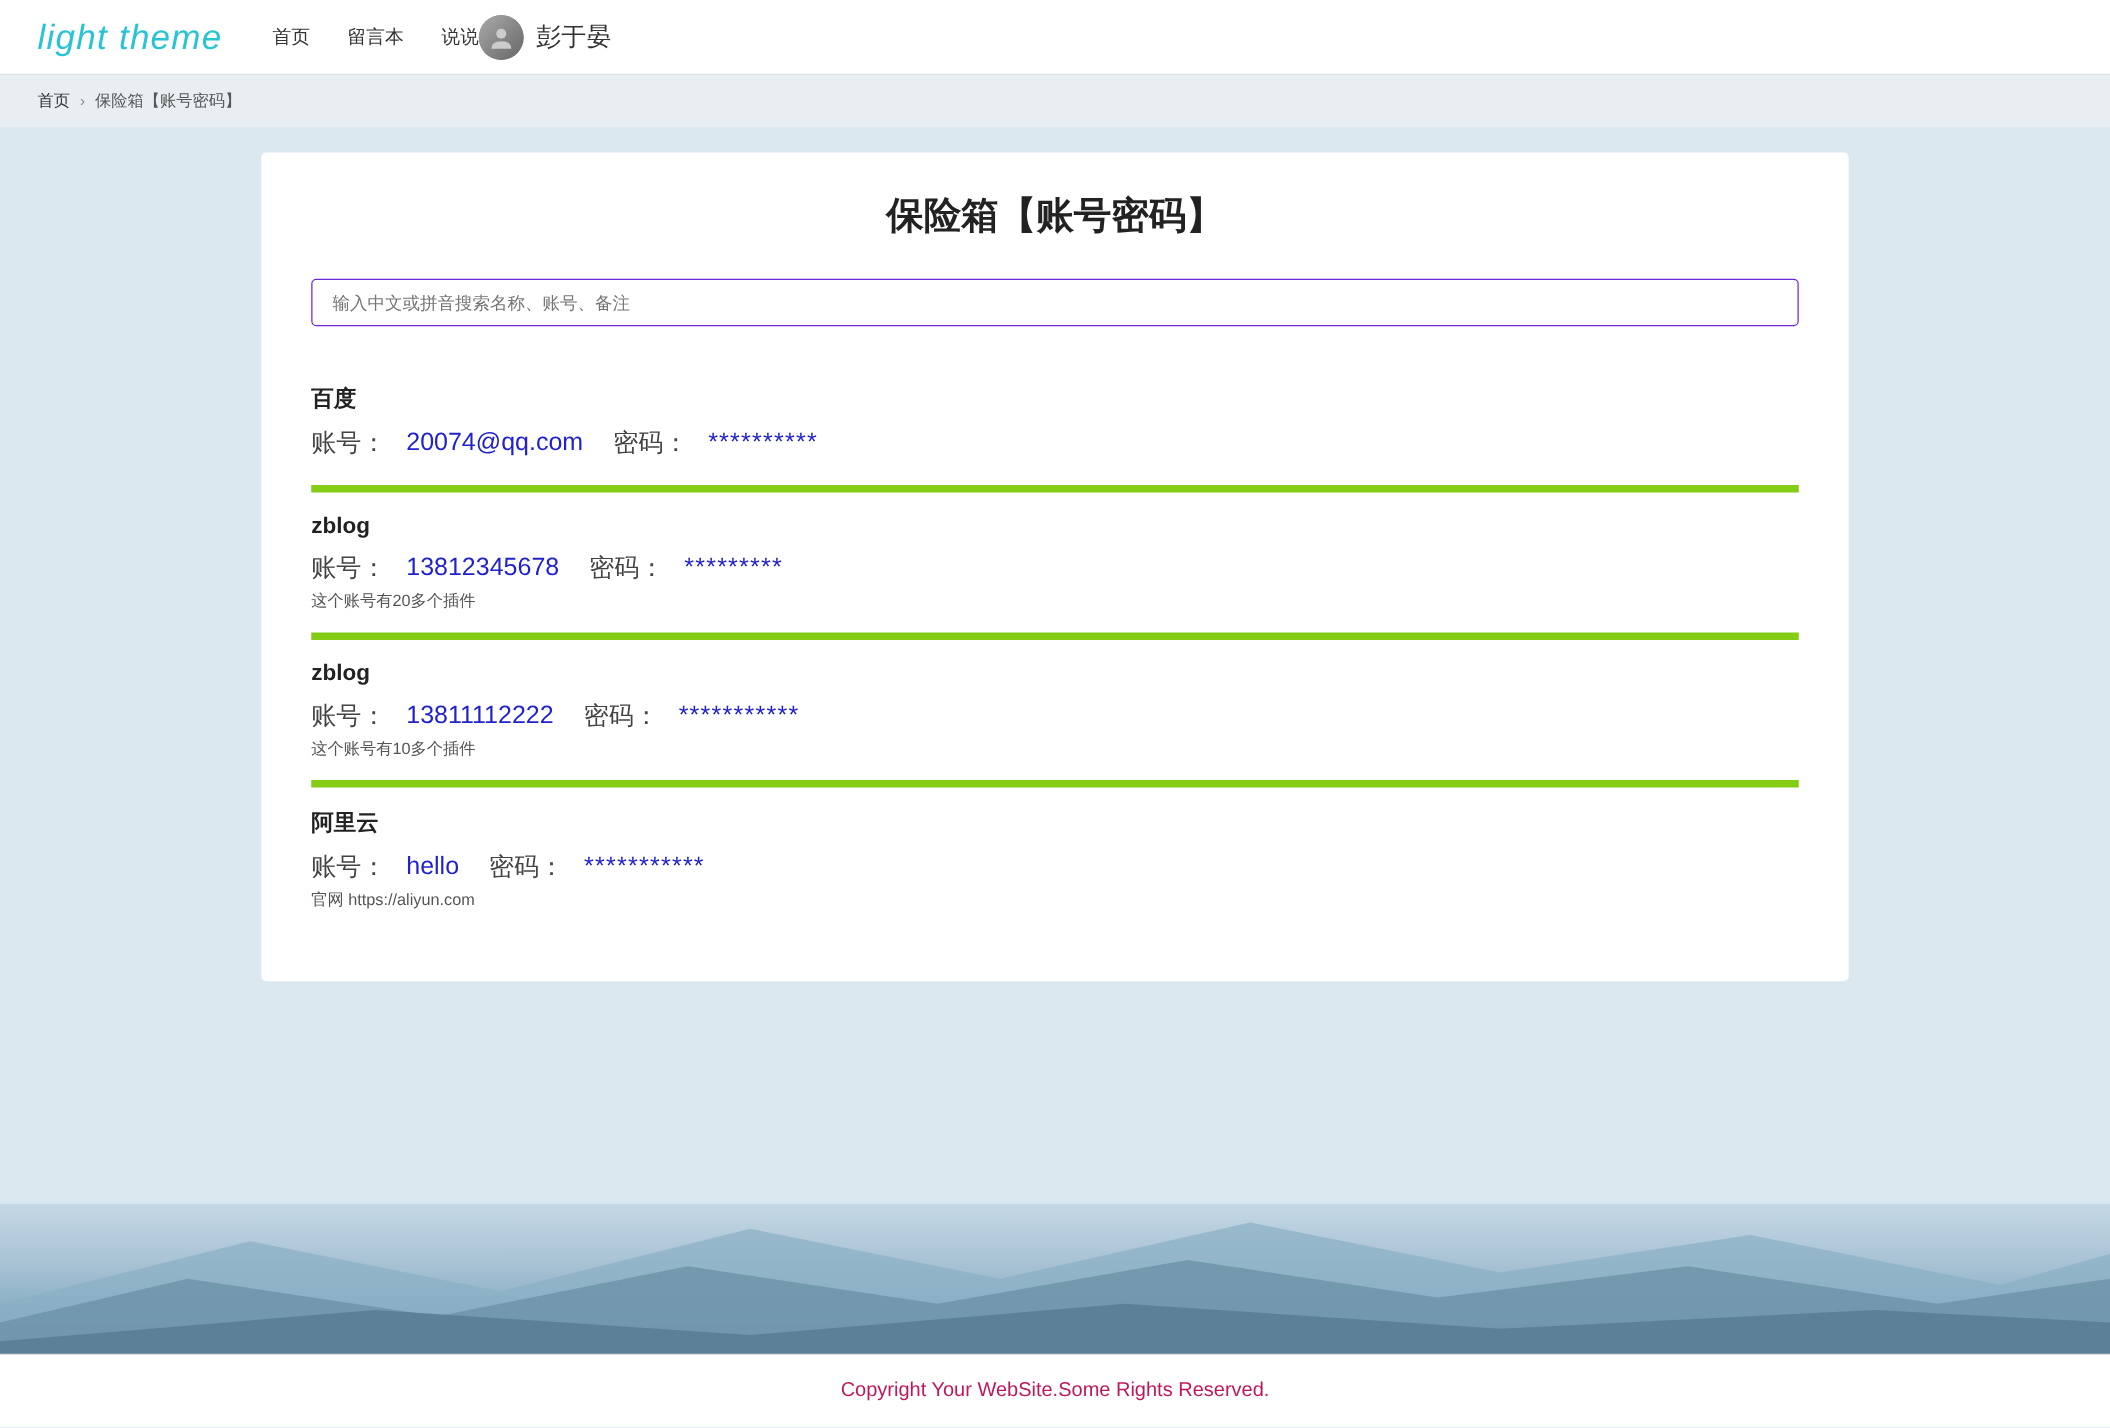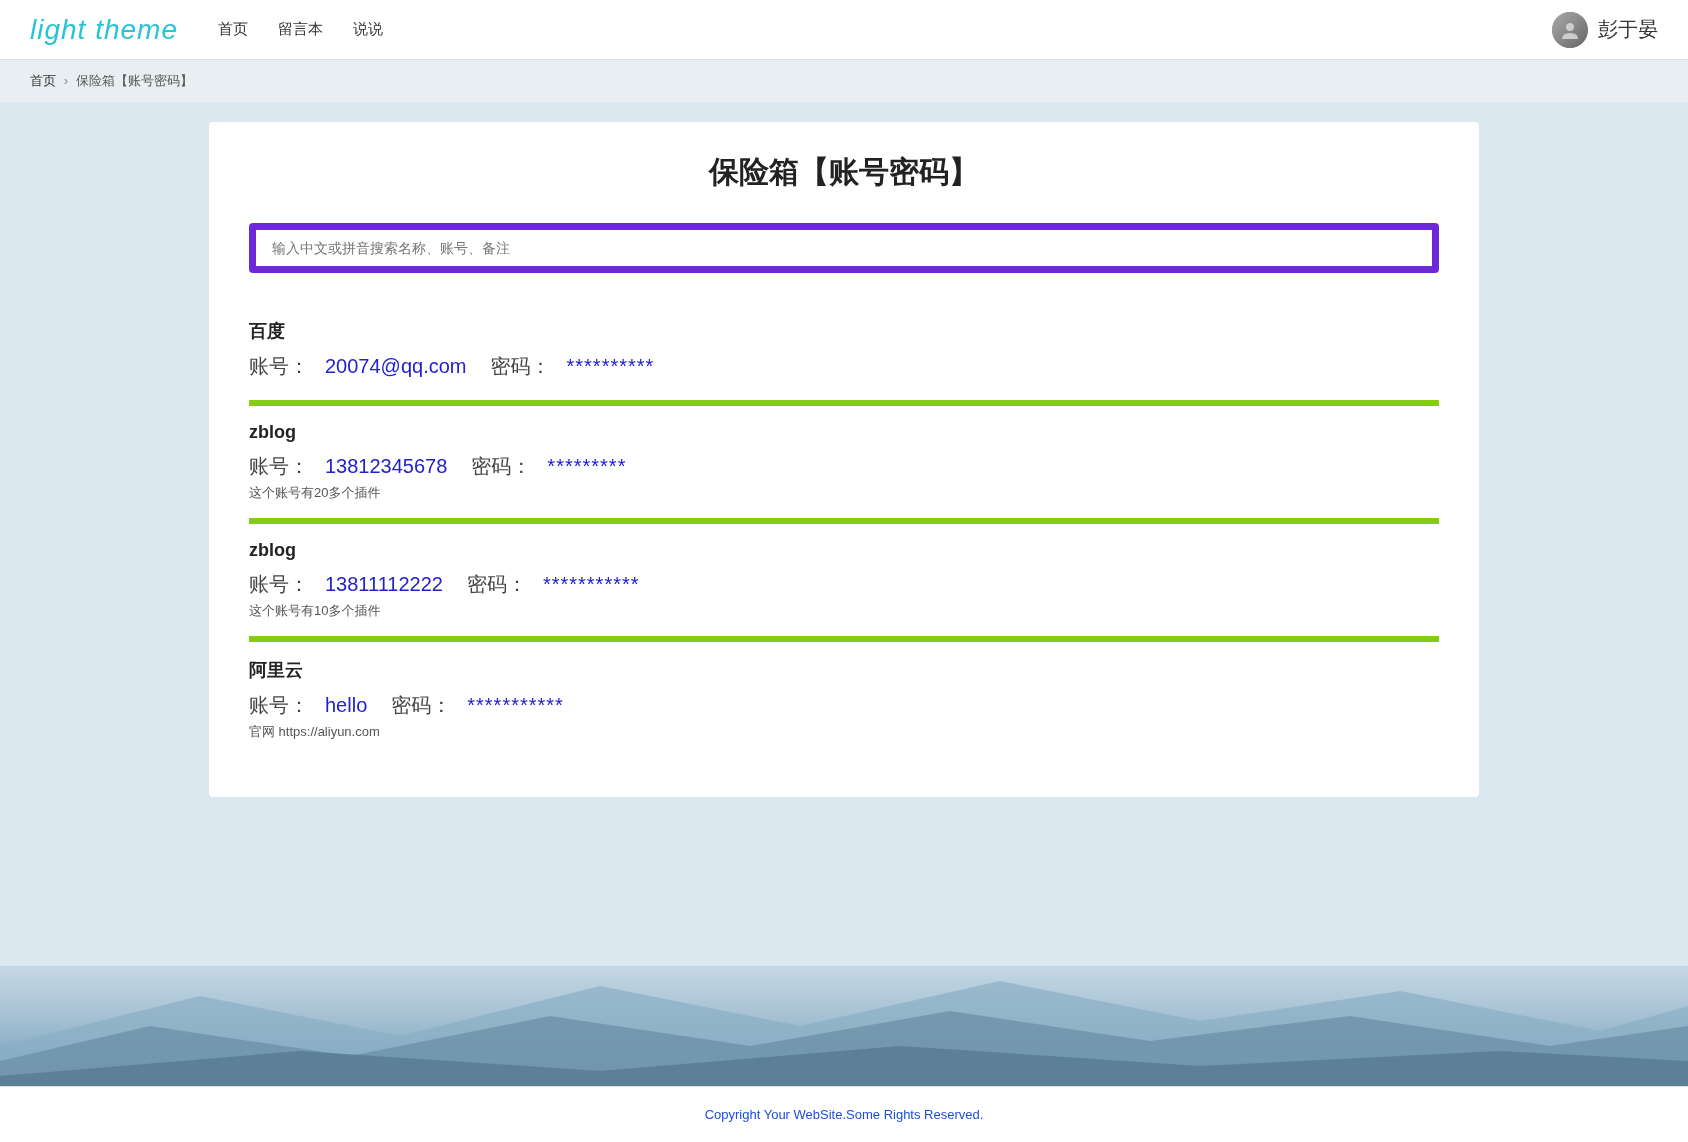--- a/index.html
+++ b/index.html
@@ -12,21 +12,21 @@
     }
 
     
     .header {
       background: #fff;
       border-bottom: 1px solid #e0e0e0;
       height: 60px;
       display: flex;
       align-items: center;
       padding: 0 30px;
-      justify-content: space-between;
+      justify-content: flex-start;
       position: relative;
       z-index: 10;
     }
     .header-left {
       display: flex;
       align-items: center;
       gap: 40px;
     }
     .logo {
       font-size: 28px;
@@ -127,21 +127,21 @@
     .page-title {
       text-align: center;
       font-size: 30px;
       font-weight: bold;
       color: #222;
       margin-bottom: 30px;
     }
 
     .search-box {
       width: 100%;
-      border: 7px solid #6d28d9;
+      border: 1px solid #6d28d9;
       border-radius: 4px;
       padding: 10px 16px;
       font-size: 14px;
       color: #ef4444;
       outline: none;
       margin-bottom: 30px;
     }
 
     
     .entry-item {
@@ -195,22 +195,22 @@
       bottom: 0;
       left: 0;
       width: 100%;
     }
 
     
     .footer {
       background: #fff;
       padding: 20px;
       text-align: center;
-      font-size: 13px;
-      color: #1d4ed8;
+      font-size: 16px;
+      color: #be185d;
       border-top: 1px solid #e0e0e0;
     }
 
     
     ::-webkit-scrollbar { width: 8px; }
     ::-webkit-scrollbar-track { background: #e0e0e0; }
     ::-webkit-scrollbar-thumb { background: #a0b8c8; border-radius: 4px; }
   </style>
 </head>
 <body>

